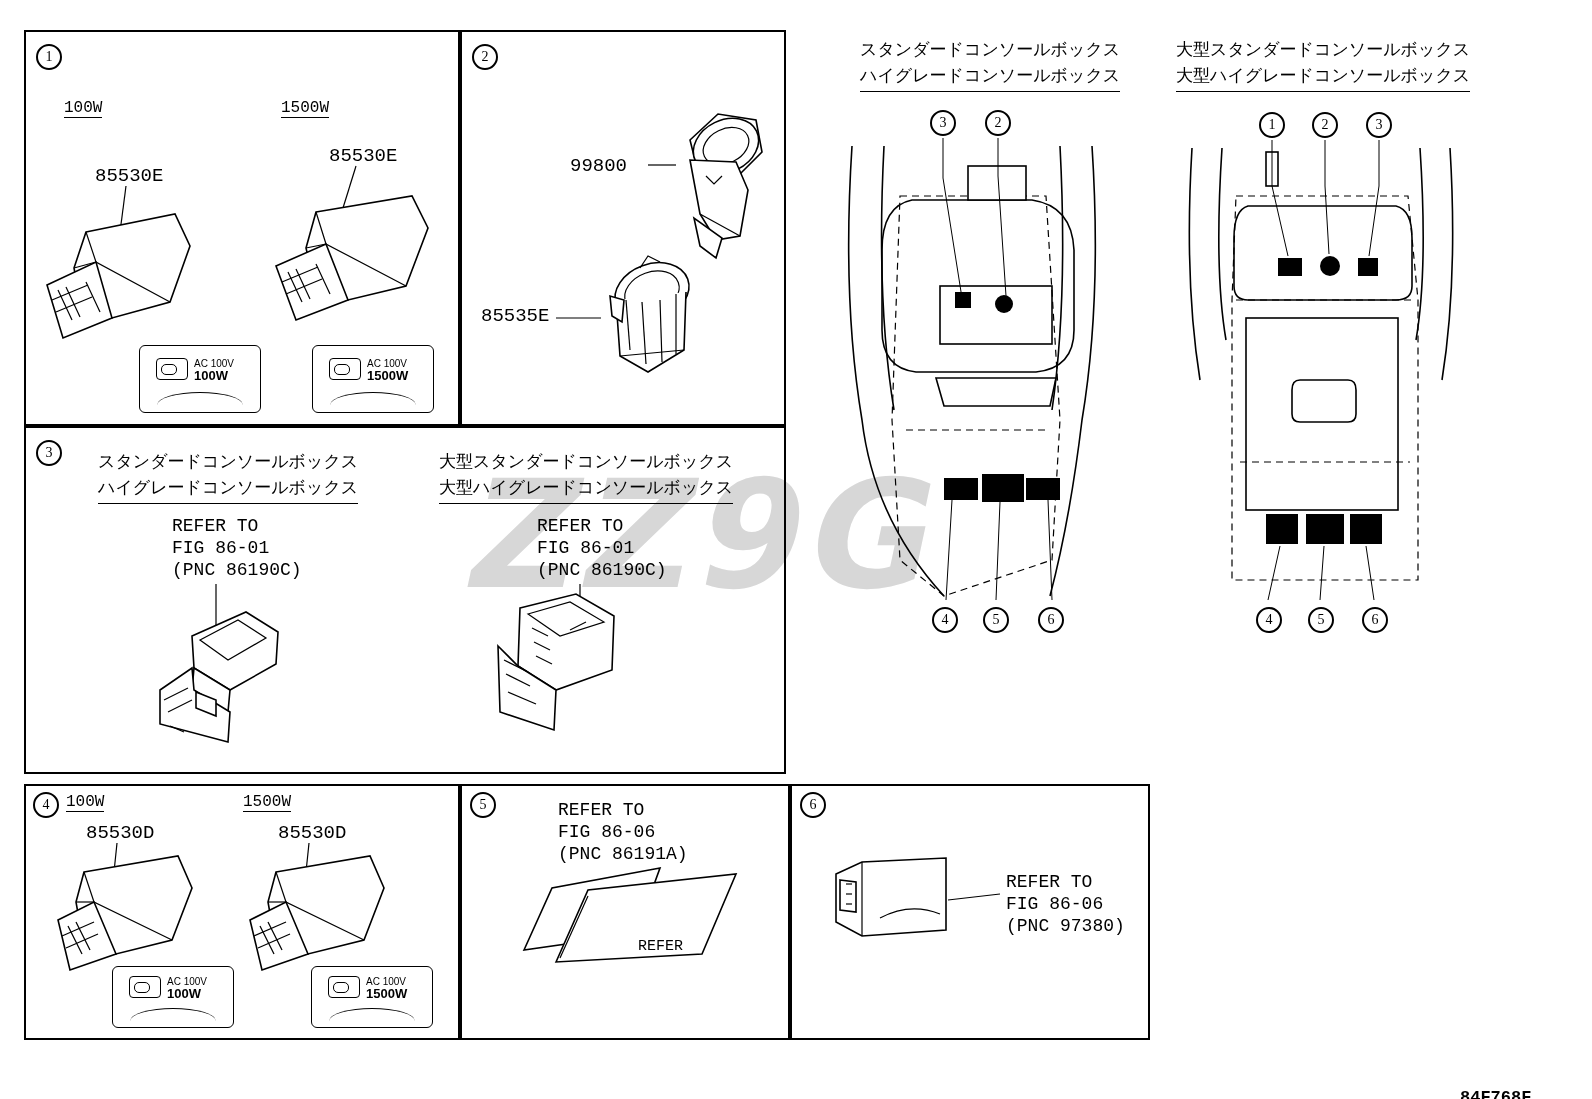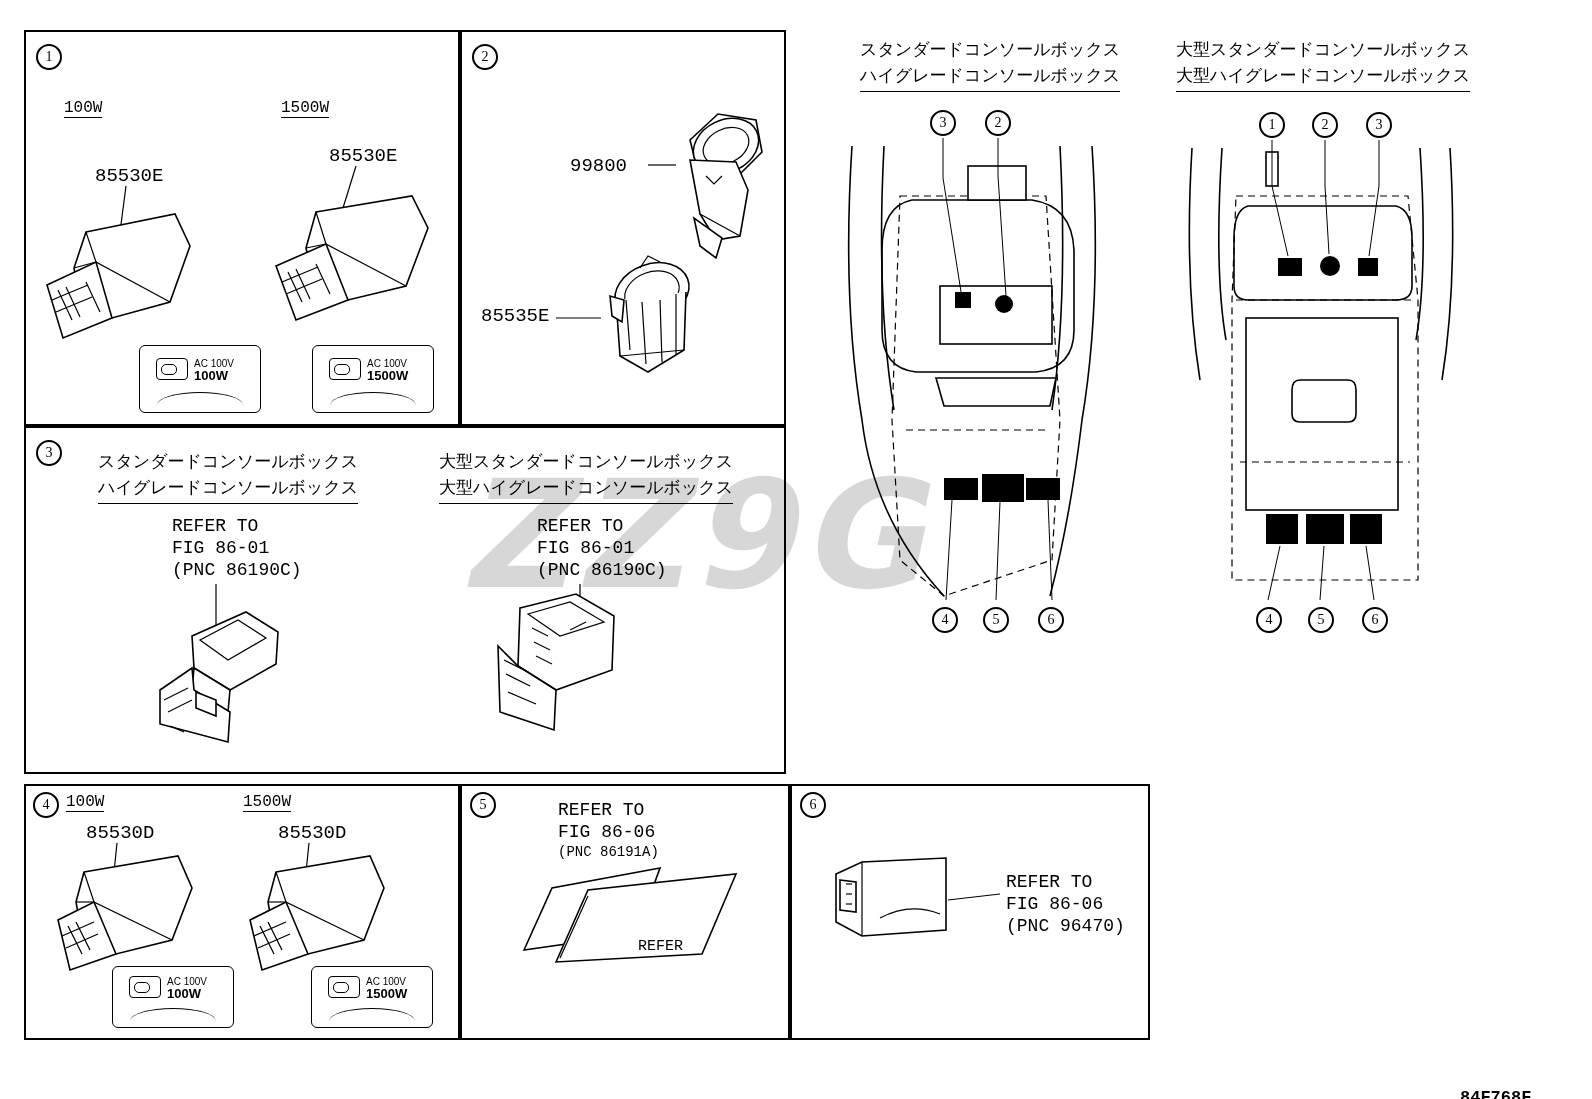--- a/index.html
+++ b/index.html
@@ -223,35 +223,35 @@
   <div class="acplug" style="left:328px;top:976px;width:30px;height:20px;"></div>
   <div class="actxt" style="left:366px;top:976px;">AC 100V</div>
   <div class="actxt big" style="left:366px;top:986px;">1500W</div>
   <div class="acarc" style="left:329px;top:1008px;width:86px;"></div>
 
   <div class="box" style="left:460px;top:784px;width:330px;height:256px;"></div>
   <div class="circ" style="left:470px;top:792px;">5</div>
 
   <div class="lbl mono" style="left:558px;top:800px;font-size:18px;">REFER TO</div>
   <div class="lbl mono" style="left:558px;top:822px;font-size:18px;">FIG 86-06</div>
-  <div class="lbl mono" style="left:558px;top:844px;font-size:14px;">(PNC 86191A)</div>
+  <div class="lbl mono" style="left:558px;top:844px;font-size:18px;">(PNC 86191A)</div>
 
   <svg width="1592" height="1099">
     <path class="stf" d="M524 950 L552 888 L660 868 L636 934 Z"></path>
     <path class="stf" d="M556 962 L588 890 L736 874 L702 954 Z"></path>
     <path class="st2" d="M560 958 L588 896"></path>
   </svg>
   <div class="lbl mono" style="left:638px;top:938px;font-size:15px;">REFER</div>
 
   <div class="box" style="left:790px;top:784px;width:360px;height:256px;"></div>
   <div class="circ" style="left:800px;top:792px;">6</div>
 
   <div class="lbl mono" style="left:1006px;top:872px;font-size:18px;">REFER TO</div>
   <div class="lbl mono" style="left:1006px;top:894px;font-size:18px;">FIG 86-06</div>
-  <div class="lbl mono" style="left:1006px;top:916px;font-size:18px;">(PNC 96470)</div>
+  <div class="lbl mono" style="left:1006px;top:916px;font-size:18px;">(PNC 97380)</div>
 
   <svg width="1592" height="1099">
     <path class="st2" d="M948 900 L1000 894"></path>
     <path class="stf" d="M836 874 L862 862 L946 858 L946 930 L862 936 L836 922 Z"></path>
     <path class="st2" d="M862 862 L862 936"></path>
     <path class="stf" d="M840 880 L856 882 L856 912 L840 910 Z"></path>
     <path class="st2" d="M846 884 L852 884"></path>
     <path class="st2" d="M846 894 L852 894"></path>
     <path class="st2" d="M846 904 L852 904"></path>
     <path class="st2" d="M880 918 Q910 902 940 914"></path>

